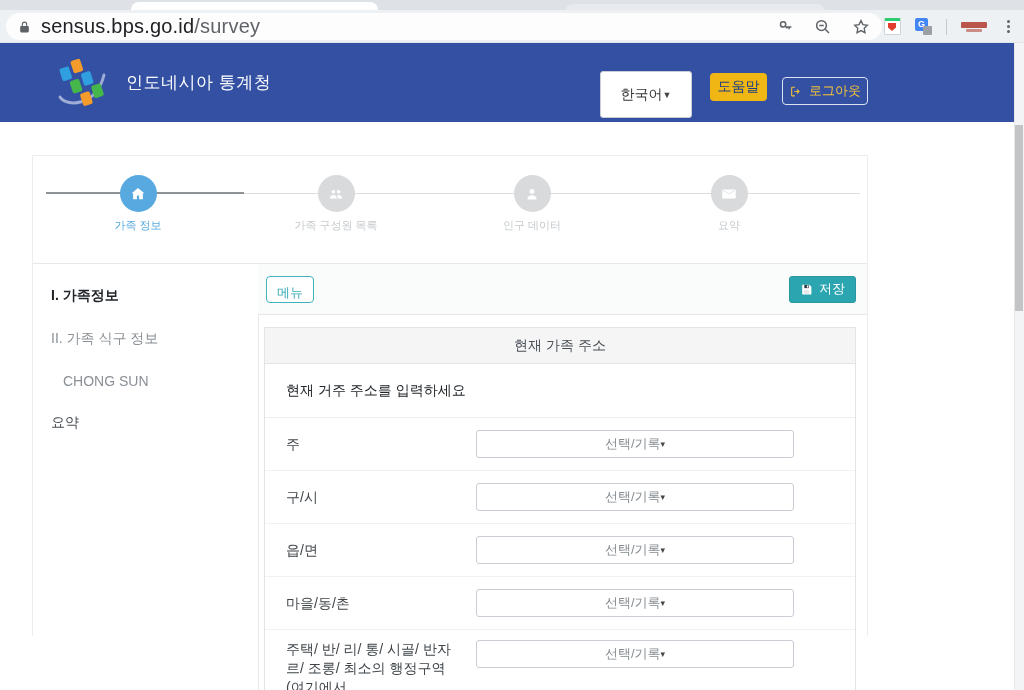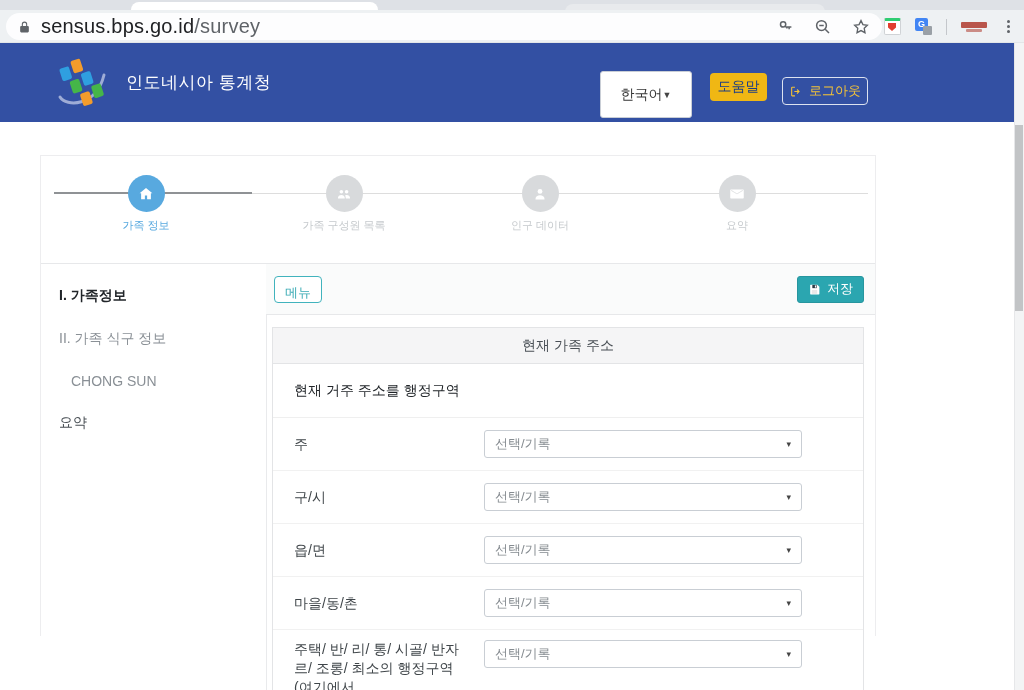--- a/index.html
+++ b/index.html
@@ -34,21 +34,21 @@
   .appheader { position:absolute; left:0; top:43px; width:1014px; height:79px; background:#3350a3; }
   .brandwrap { position:absolute; left:52px; top:10px; display:flex; align-items:center; gap:16px; }
   .brand { color:#fff; font-size:17px; letter-spacing:.5px; }
   .langsel { position:absolute; left:600px; top:28px; width:92px; height:47px; background:#fff; border:1px solid #c9ced6; border-radius:3px; display:flex; align-items:center; justify-content:center; padding:0 9px; font-size:14px; color:#333; }
   .langsel .caret { font-size:9px; color:#444; }
   .btn-help { position:absolute; left:710px; top:30px; width:57px; height:28px; background:#f0b714; border:none; border-radius:4px; font-size:14px; color:#1d3f86; font-family:inherit; display:flex; align-items:center; justify-content:center; cursor:pointer; }
   .btn-logout { position:absolute; left:782px; top:34px; width:86px; height:28px; background:transparent; border:1px solid #dde2f0; border-radius:4px; font-size:13px; color:#f3c238; font-family:inherit; display:flex; align-items:center; justify-content:center; gap:6px; cursor:pointer; }
 
   
   .page { position:absolute; left:0; top:122px; width:1014px; height:568px; background:#fff; }
-  .card { position:absolute; left:40px; top:33px; width:836px; height:481px; background:#fff; border:1px solid #ededef; border-bottom:none; }
+  .card { position:absolute; left:32px; top:33px; width:836px; height:481px; background:#fff; border:1px solid #ededef; border-bottom:none; }
 
   
   .stepper { position:relative; height:108px; border-bottom:1px solid #e7e8ea; }
   .track { position:absolute; left:13px; top:37px; width:814px; height:1px; background:#ddd; }
   .track-done { position:absolute; left:13px; top:36px; width:198px; height:2px; background:#8f9295; }
   .step { position:absolute; top:19px; width:140px; display:flex; flex-direction:column; align-items:center; }
   .stepcircle { width:37px; height:37px; border-radius:50%; display:flex; align-items:center; justify-content:center; }
   .stepcircle.on { background:#58a9df; }
   .stepcircle.off { background:#d8dadc; }
   .steplabel { margin-top:6px; font-size:11px; color:#c6cacd; white-space:nowrap; }
@@ -65,21 +65,21 @@
   .btn-menu { height:27px; padding:7px 10px; background:#fff; border:1px solid #41b3bd; border-radius:4px; color:#38aab4; font-size:13px; font-family:inherit; cursor:pointer; }
   .btn-save { height:27px; padding:0 10px; background:#2ba6b0; border:1px solid #27969f; border-radius:3px; color:#fff; font-size:13px; font-family:inherit; display:flex; align-items:center; gap:6px; cursor:pointer; }
 
   .panel-body { padding:12px 11px 0 5px; }
   .innercard { border:1px solid #e3e4e6; }
   .innerhead { height:36px; background:#f5f5f6; border-bottom:1px solid #e3e4e6; display:flex; align-items:center; justify-content:center; font-size:14px; color:#4a5056; }
   .intro { height:54px; display:flex; align-items:center; padding-left:21px; font-size:14px; color:#212529; border-bottom:1px solid #efefef; }
   .frow { min-height:53px; display:flex; align-items:center; padding-left:21px; border-bottom:1px solid #f1f1f1; }
   .frow:last-child { border-bottom:none; align-items:flex-start; padding-top:10px; height:60px; }
   .flabel { width:190px; font-size:14px; color:#3f4549; line-height:19px; padding-right:14px; }
-  .fselect { width:318px; height:28px; border:1px solid #c9ced4; border-radius:3px; background:#fff; display:flex; align-items:center; justify-content:space-between; padding:0 10px; font-size:13px; color:#858b90; cursor:pointer; }
+  .fselect { width:318px; height:28px; border:1px solid #c9ced4; border-radius:3px; background:#fff; display:flex; align-items:center; justify-content:center; padding:0 10px; font-size:13px; color:#858b90; cursor:pointer; }
   .fselect .caret { font-size:9px; color:#444; }
 
   
   .scroll-track { position:absolute; right:0; top:43px; width:10px; height:647px; background:#f3f4f5; border-left:1px solid #e6e7e9; }
   .scroll-thumb { position:absolute; right:1px; top:82px; width:8px; height:186px; background:#c2c4c6; border-radius:0px; }
 </style>
 </head>
 <body>
 
 <div class="tabstrip">
@@ -225,21 +225,21 @@
                 <rect x="7" y="13" width="10" height="7" fill="#e8e8e8"></rect>
               </svg>
             <span>저장</span>
           </button>
         </div>
 
         <div class="panel-body" style="border-left:1px solid #e9eaec; flex:1;">
           <div class="innercard">
             <div class="innerhead">현재 가족 주소</div>
 
-            <div class="intro">현재 거주 주소를 행정구역</div>
+            <div class="intro">현재 거주 주소를 입력하세요</div>
 
             <div class="frow">
               <span class="flabel">주</span>
               <div class="fselect">
                 <span>선택/기록</span>
                 <span class="caret">▾</span>
               </div>
             </div>
 
             <div class="frow">

